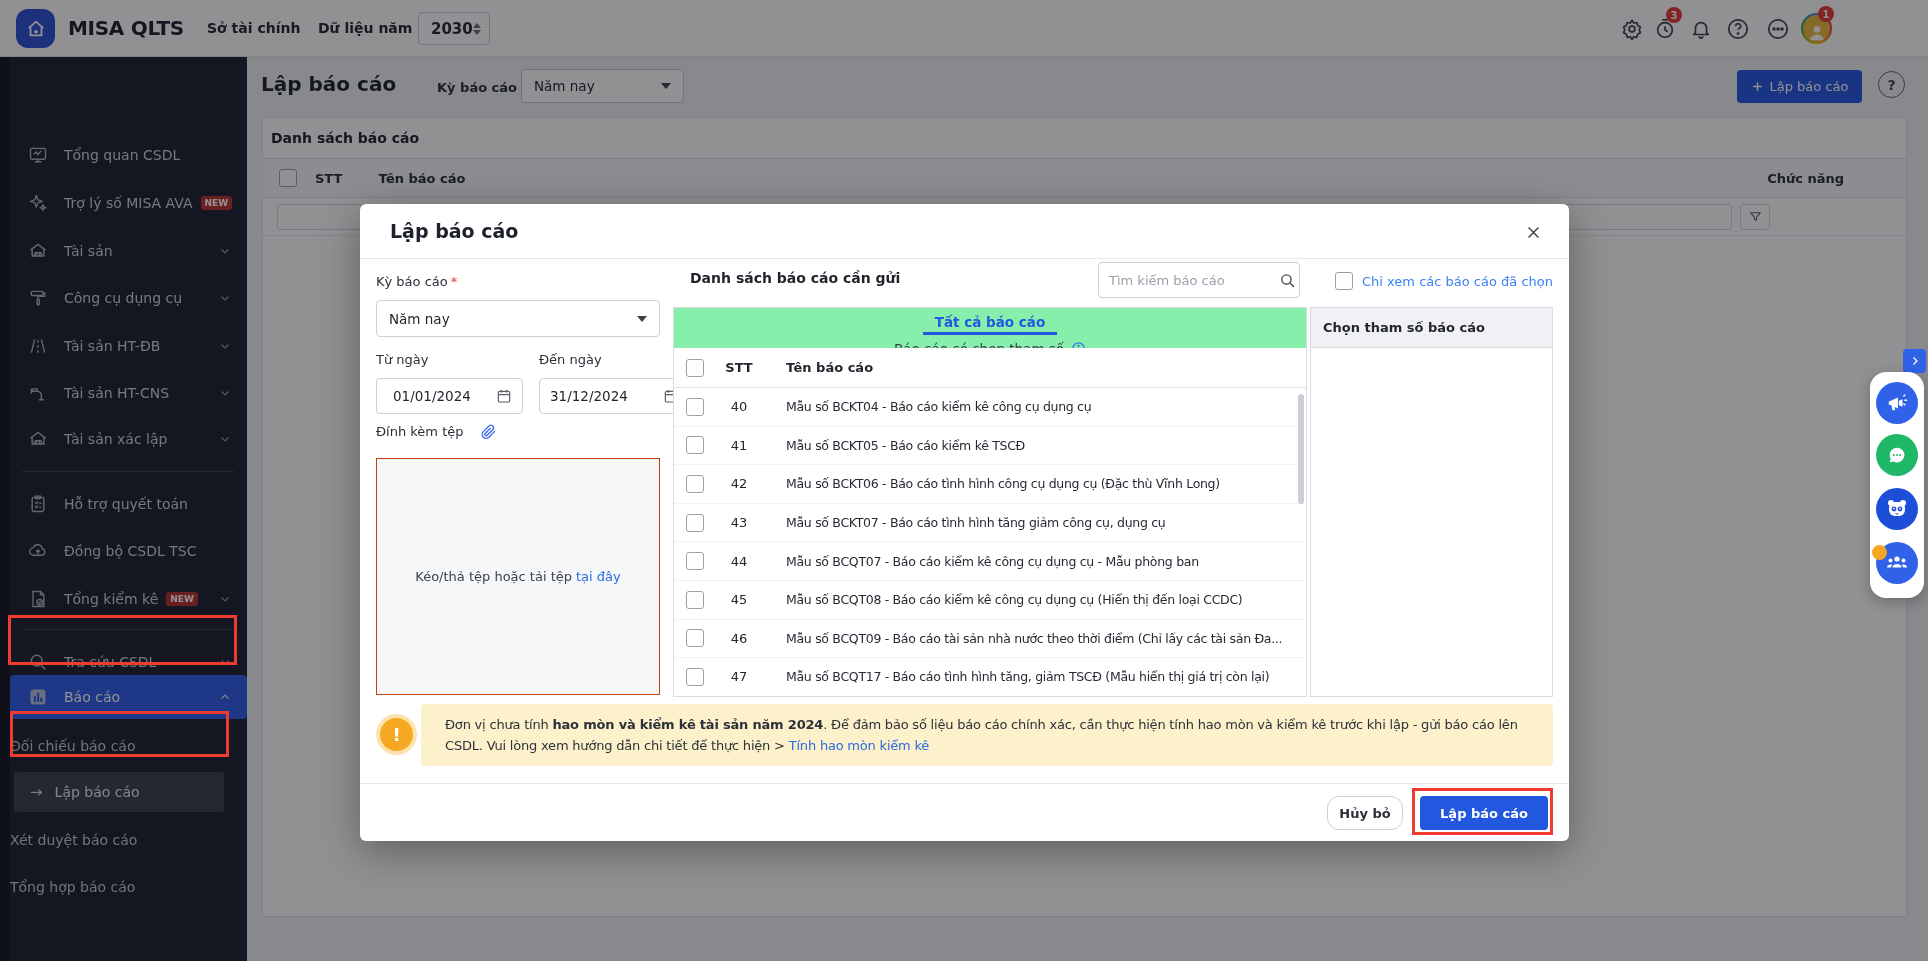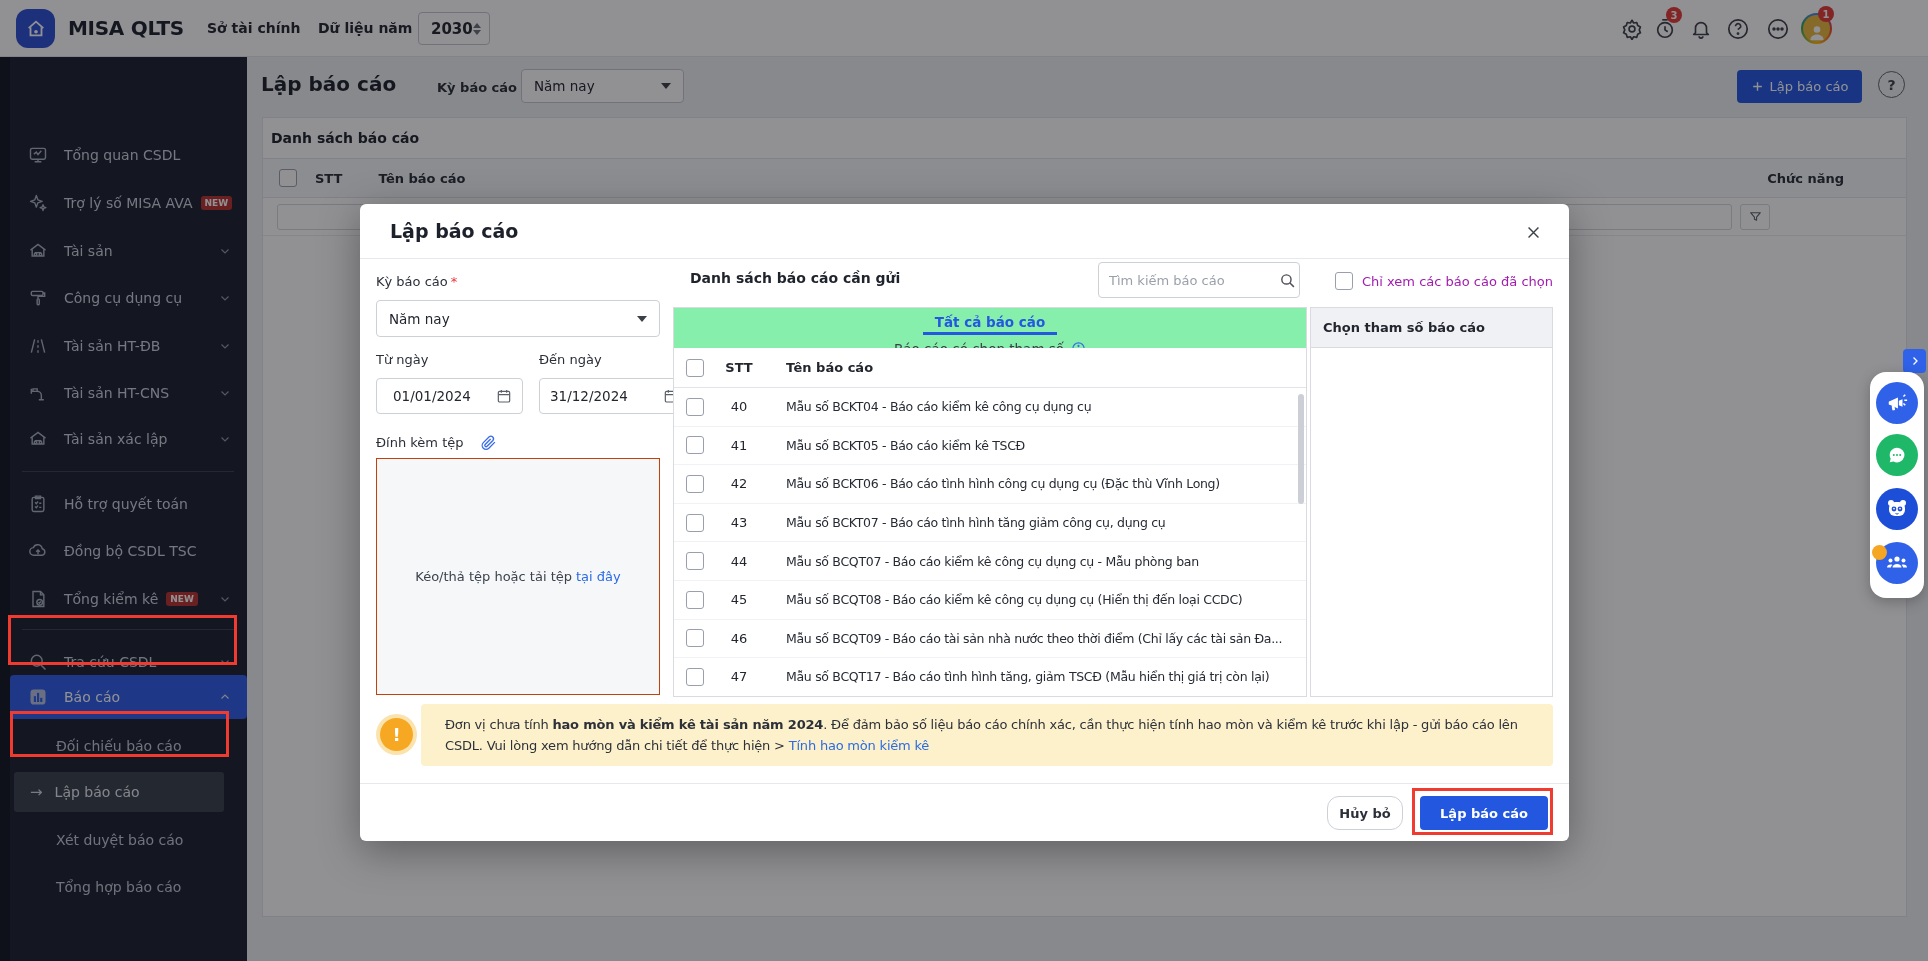--- a/index.html
+++ b/index.html
@@ -32,21 +32,21 @@
   .sidebar { position:absolute; left:0; top:57px; width:247px; height:904px; background:#1c2230; z-index:10;}
   .sidebar .edge { position:absolute; left:0; top:0; width:10px; height:904px; background:#12161f; }
   .sitem { position:absolute; left:10px; width:237px; height:48px; display:flex; align-items:center; color:#ccd1db; font-size:14px; cursor:pointer;}
   .sitem .ic { width:20px; height:20px; margin-left:18px; margin-right:16px; flex:0 0 auto; color:#aab1c0;}
   .sitem .lb { white-space:nowrap; }
   .sitem .chev { margin-left:auto; margin-right:16px; color:#8e95a3; }
   .newbadge { background:#b8312f; color:#fff; font-size:9px; font-weight:bold; border-radius:3px; padding:2px 4px; margin-left:8px;}
   .sdiv { position:absolute; left:22px; width:212px; height:1px; background:#39404f; }
   .sitem.active { background:#2e5ce6; border-radius:4px; color:#ffffff; }
   .subitem { position:absolute; left:10px; width:237px; height:48px; display:flex; align-items:center; color:#c3c8d2; font-size:14px; cursor:pointer;}
-  .subitem .lb { margin-left:46px; white-space:nowrap;}
+  .subitem .lb { white-space:nowrap;}
   .subitem.active .lb { margin-left:12px; }
   .subgray { position:absolute; left:14px; top:715px; width:210px; height:40px; background:#3a404b; border-radius:3px;}
   .subarrow { margin-left:20px; color:#d4d8e0; font-size:15px; }
 
   
   .main { position:absolute; left:247px; top:57px; width:1681px; height:904px; background:#eef0f3; }
   .pg-title { position:absolute; left:14px; top:15px; font-size:20px; font-weight:bold; color:#1e222b; }
   .pg-periodlbl { position:absolute; left:190px; top:23px; font-size:13px; font-weight:bold; color:#2a2e37; }
   .pg-select { position:absolute; left:274px; top:12px; width:163px; height:34px; background:#fff; border:1px solid #c6c9d0;
     border-radius:4px; display:flex; align-items:center; padding:0 12px; font-size:13.5px; color:#23262e;}
@@ -81,31 +81,31 @@
   .req { color:#e5393c; margin-left:3px; }
   .m-select { position:absolute; left:16px; top:96px; width:284px; height:37px; border:1px solid #ccd0d7; border-radius:4px;
     display:flex; align-items:center; padding:0 12px; font-size:13.5px; color:#23262e; cursor:pointer;}
   .m-lab-period { position:absolute; left:16px; top:70px; }
   .m-lab-from { position:absolute; left:16px; top:148px; }
   .m-lab-to { position:absolute; left:179px; top:148px; }
   .dateinput { position:absolute; top:174px; height:36px; border:1px solid #ccd0d7; border-radius:4px; background:#fff;
     display:flex; align-items:center; padding:0 10px; font-size:13.5px; color:#23262e; gap:8px; cursor:pointer;}
   .dateinput .dval { flex:1; }
   .di-from { left:16px; width:147px;padding-left:16px; } .di-to { left:179px; width:151px; }
-  .m-lab-attach { position:absolute; left:16px; top:230px; display:flex; align-items:center; gap:16px;}
+  .m-lab-attach { position:absolute; left:16px; top:219px; display:flex; align-items:center; gap:16px;}
   .dropzone { position:absolute; left:16px; top:254px; width:284px; height:237px; background:#f6f7f9; border:1px solid #c2410c;
     display:flex; align-items:center; justify-content:center; text-align:center; font-size:13px; color:#3d424d; cursor:pointer;}
   .dz-link { color:#2b6be4; margin-left:4px; cursor:pointer;}
 
   .m-listtitle { position:absolute; left:330px; top:66px; font-size:14px; font-weight:bold; color:#1f232c; }
   .m-search { position:absolute; left:738px; top:58px; width:202px; height:36px; border:1px solid #ccd0d7; border-radius:4px;
     display:flex; align-items:center; padding:0 10px; }
   .m-search input { border:none; outline:none; flex:1; font-size:13px; color:#23262e; font-family:inherit; background:transparent;}
   .m-search input::placeholder { color:#9aa0ab; }
-  .m-onlysel { position:absolute; left:975px; top:68px; display:flex; align-items:center; gap:9px; font-size:13px; color:#a21caf; white-space:nowrap;}
+  .m-onlysel { position:absolute; left:975px; top:68px; display:flex; align-items:center; gap:9px; font-size:13px; color:#3b82f6; white-space:nowrap;}
 
   .m-listpanel { position:absolute; left:313px; top:103px; width:634px; height:390px; border:1px solid #d9dbe0; background:#fff; overflow:hidden;}
   .m-tabs { position:absolute; left:0; top:0; width:100%; height:55px; background:#86efac; border-bottom:1px solid #d9dbe0; display:flex; align-items:center;flex-direction:column;}
   .m-tab { height:40px; display:flex; align-items:center; justify-content:center; padding:0 22px; font-size:13.5px; color:#3a3f49; cursor:pointer; position:relative; gap:7px;}
   .m-tab.active { color:#2457e0; font-weight:bold; }
   .m-tab.active::after { content:""; position:absolute; left:10px; right:10px; bottom:0; height:3px; background:#2457e0; }
   .m-thead { position:absolute; left:0; top:40px; width:100%; height:40px; display:flex; align-items:center;
     border-bottom:1px solid #e2e4e9; font-size:13px; font-weight:bold; color:#23262e; background:#fff;}
   .m-thead .cb { margin-left:12px; }
   .m-thead .h-stt { width:42px; text-align:center; margin-left:14px;}

